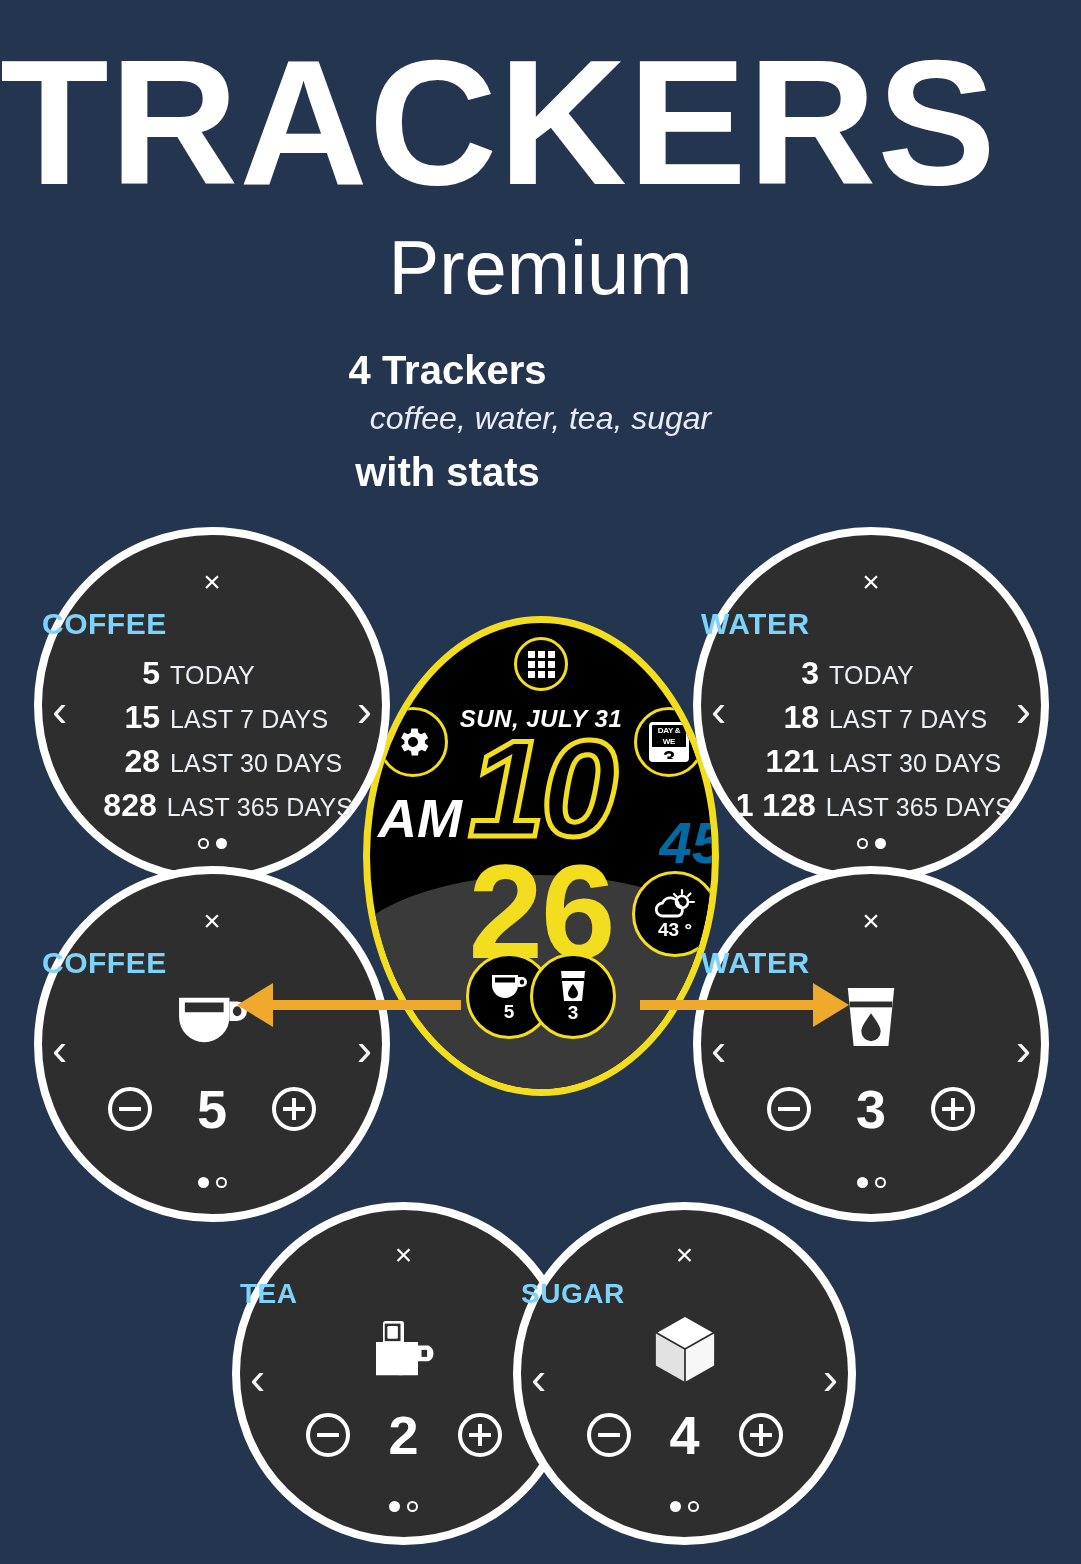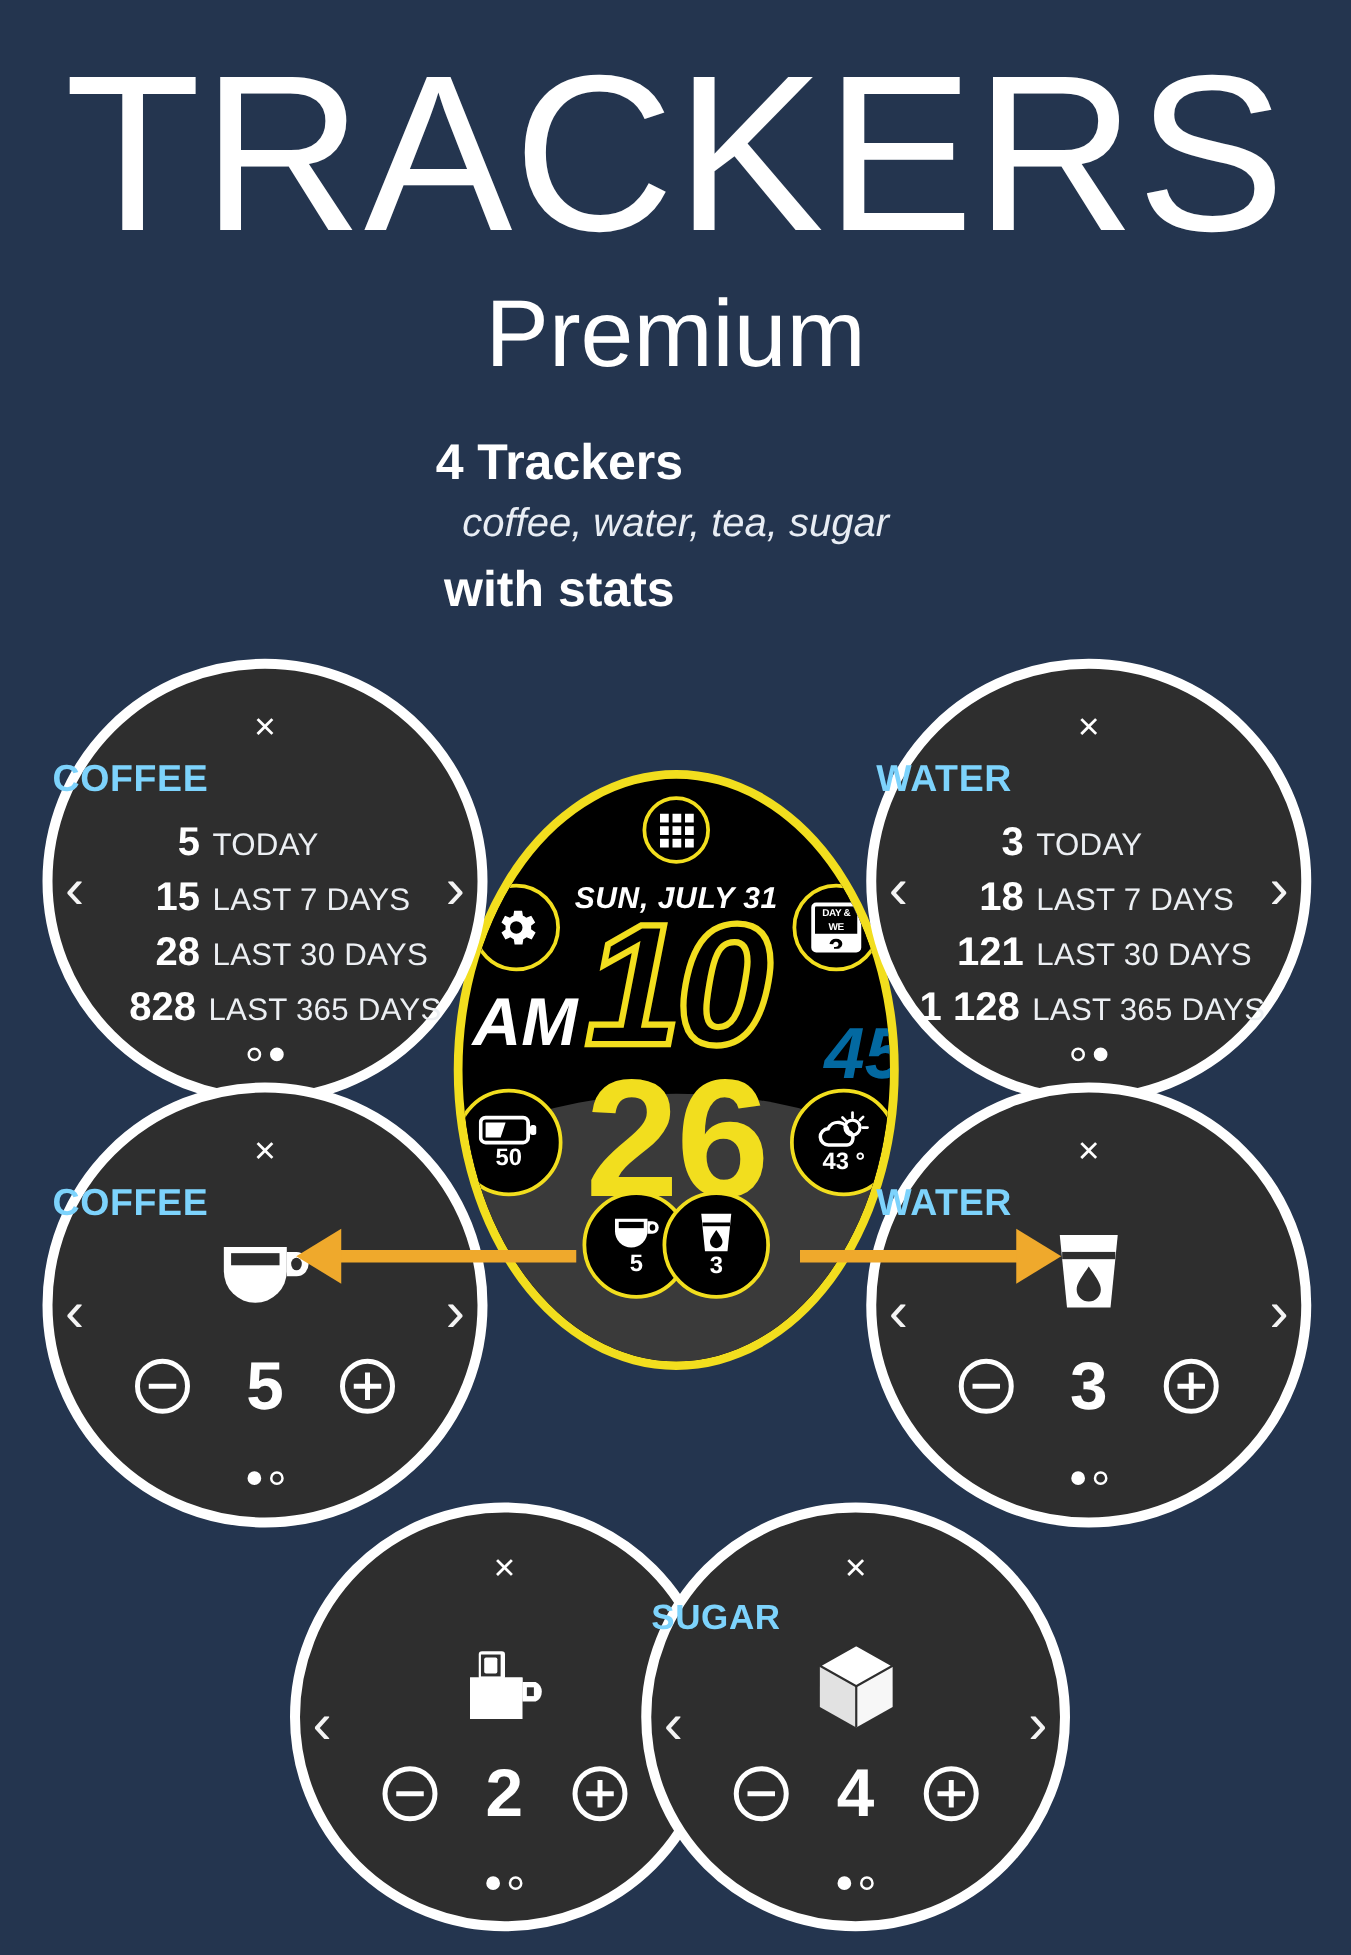--- a/index.html
+++ b/index.html
@@ -17,25 +17,24 @@
     background: #24354f;
     overflow: hidden;
   }
 
   
   .hero-title {
     position: absolute;
     top: 34px;
     left: 0;
     width: 1081px;
-    text-align: center;
     color: #ffffff;
     font-size: 178px;
     line-height: 178px;
-    font-weight: 400;
+    font-weight: 700;
     letter-spacing: 1px;
     font-family: "Liberation Sans", sans-serif;
   }
   .hero-sub {
     position: absolute;
     top: 228px;
     left: 0;
     width: 1081px;
     text-align: center;
     color: #ffffff;
@@ -386,28 +385,20 @@
       </svg>
     </div>
 
     <div class="wf-comp" id="comp-cal">
       <div class="cal-box">
         <div class="cal-top">DAY &amp; WE</div>
         <div class="cal-num">3</div>
       </div>
     </div>
 
-    <div class="wf-comp" id="comp-batt">
-      <svg width="48" height="26" viewBox="0 0 48 26">
-        <rect x="1.5" y="3" width="38" height="20" rx="4" fill="none" stroke="#fff" stroke-width="3"></rect>
-        <rect x="41" y="9" width="5" height="8" rx="2" fill="#fff"></rect>
-        <path d="M5.5 7h16l-4 12h-12z" fill="#fff"></path>
-      </svg>
-      <div class="cval">50</div>
-    </div>
 
     <div class="wf-comp" id="comp-weather">
       <svg width="48" height="32" viewBox="0 0 48 32">
         <g stroke="#fff" stroke-width="2.2" stroke-linecap="round">
           <line x1="31" y1="2" x2="31" y2="6"></line>
           <line x1="39.5" y1="5.5" x2="37" y2="8"></line>
           <line x1="43" y1="14" x2="39" y2="14"></line>
           <line x1="23" y1="6" x2="25.5" y2="8.5"></line>
         </g>
         <circle cx="31" cy="14" r="6" fill="none" stroke="#fff" stroke-width="2.6"></circle>
@@ -539,20 +530,21 @@
       <div class="cbtn plus"></div>
     </div>
     <div class="tk-dots" style="top:303px;">
       <span class="on"></span>
       <span></span>
     </div>
   </div>
 
   <div class="tracker" style="left:232px; top:1202px; width:343px; height:343px;">
     <div class="tk-close" style="top:30px;">×</div>
+    <div class="tk-title" style="top:68px; font-size:28px;">TEA</div>
     <div class="tk-chev" style="left:10px; top:145px;">‹</div>
     <div class="tk-chev" style="right:10px; top:145px;">›</div>
     <div class="tk-icon" style="top:108px;">
       <svg width="70" height="62" viewBox="0 0 40 34">
         <rect x="8" y="1" width="12" height="13" rx="1.5" fill="#fff"></rect>
         <rect x="13.2" y="11" width="1.8" height="5" fill="#fff"></rect>
         <path d="M4 13h24v9a10 10 0 0 1-20 0z" fill="#fff"></path>
         <path d="M4 13h24v19H4z" fill="#fff"></path>
         <path d="M28 15h6a5 5 0 0 1 0 9h-6z" fill="#fff"></path>
         <rect x="30" y="17.5" width="3.2" height="4" fill="#2e2e2e"></rect>

